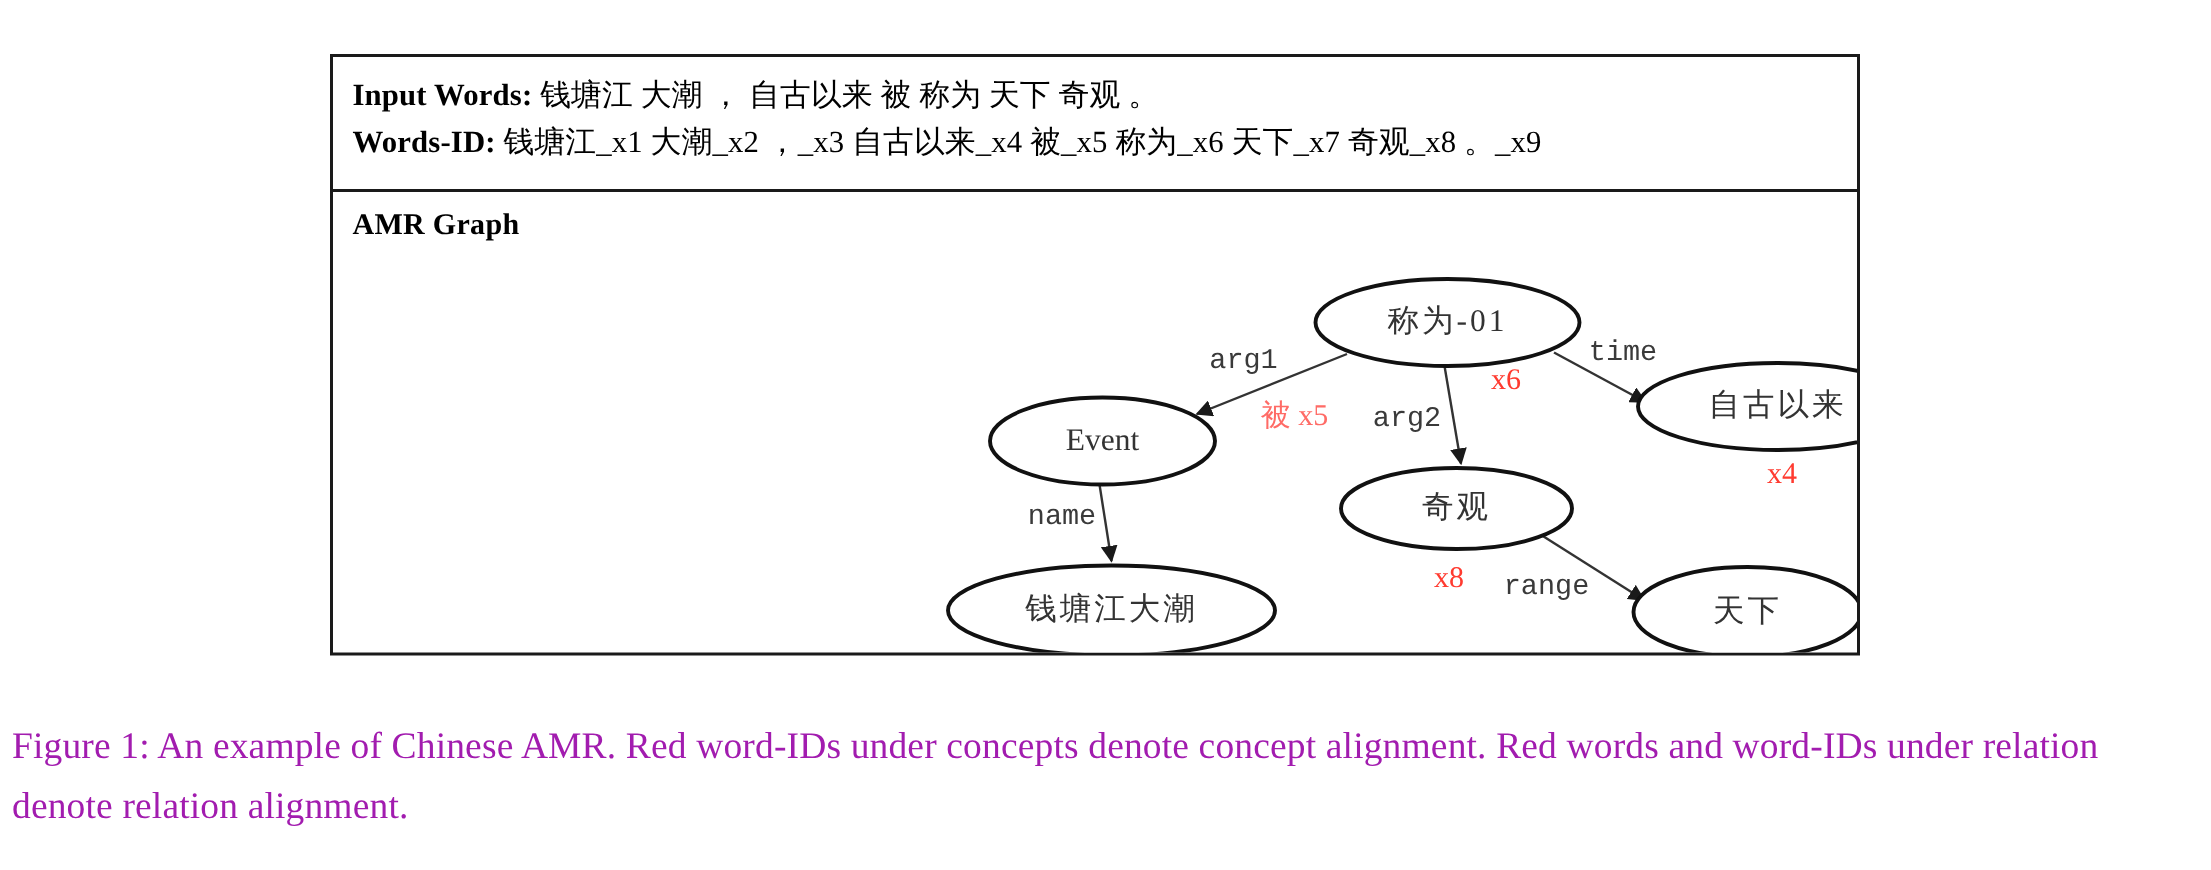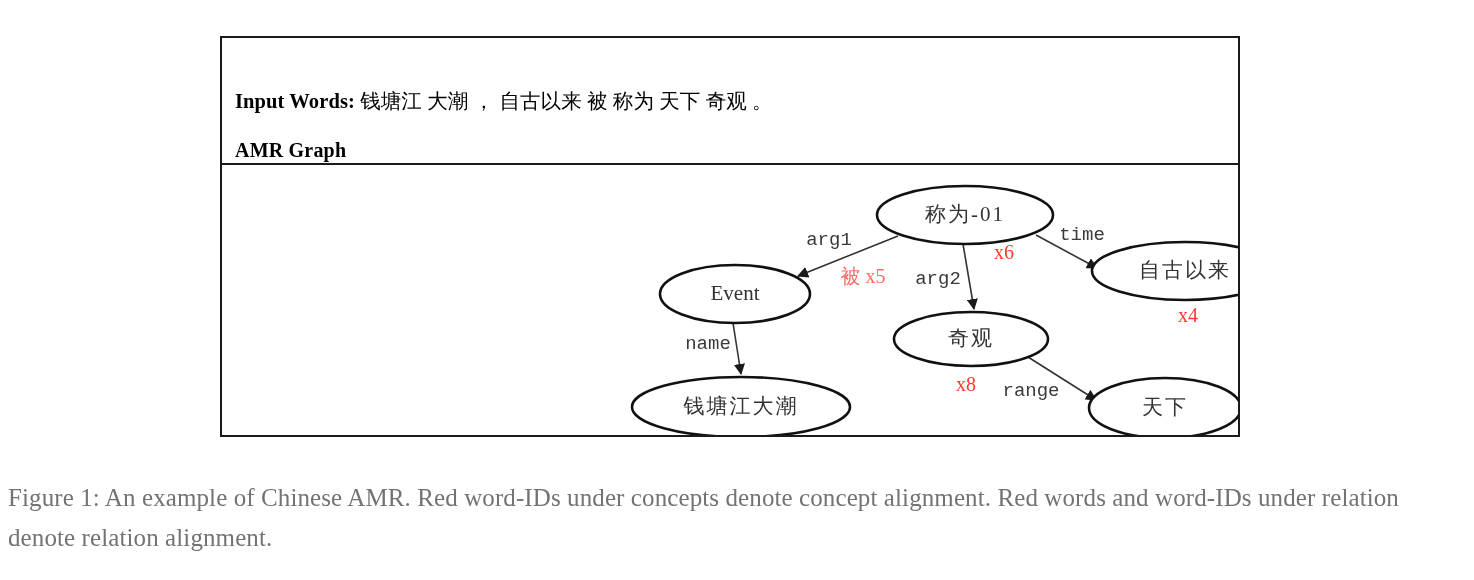--- a/index.html
+++ b/index.html
@@ -31,21 +31,20 @@
   
   #sentence-panel {
     position: absolute;
     left: 0;
     top: 0;
     width: 100%;
     height: 90px;
     box-sizing: border-box;
     border-bottom: 2px solid #1a1a1a;
     padding: 11px 0 0 13px;
-    margin-top: 37px;
   }
   .sent-line {
     font-size: 20.5px;
     line-height: 31px;
     white-space: nowrap;
     letter-spacing: 0.1px;
   }
   .sent-label {
     font-weight: bold;
   }
@@ -122,33 +121,37 @@
   }
 
   
   #caption {
     position: absolute;
     left: 8px;
     top: 478px;
     width: 1458px;
     font-size: 25px;
     line-height: 40px;
-    color: #737373;
+    color: #a21caf;
     letter-spacing: 0.1px;
   }
 </style>
 </head>
 <body>
 
 <div id="figure-box">
 
   <div id="sentence-panel">
     <div class="sent-line">
       <span class="sent-label">Input Words:</span>
       <span class="sent-body">钱塘江 大潮 ，  自古以来 被 称为 天下 奇观 。</span>
+    </div>
+    <div class="sent-line">
+      <span class="sent-label">Words-ID:</span>
+      <span class="sent-body">钱塘江_x1 大潮_x2 ，_x3 自古以来_x4 被_x5 称为_x6 天下_x7 奇观_x8 。_x9</span>
     </div>
   </div>
 
   <div id="graph-panel">
     <div id="amr-graph-title">AMR Graph</div>
 
     <svg id="graph-canvas" viewBox="0 0 1016 307">
       <defs>
         <marker id="arrow" viewBox="0 0 10 10" refX="9" refY="5" markerWidth="7" markerHeight="7" orient="auto-start-reverse">
           <path d="M 0 0 L 10 5 L 0 10 z" class="edge-head"></path>

